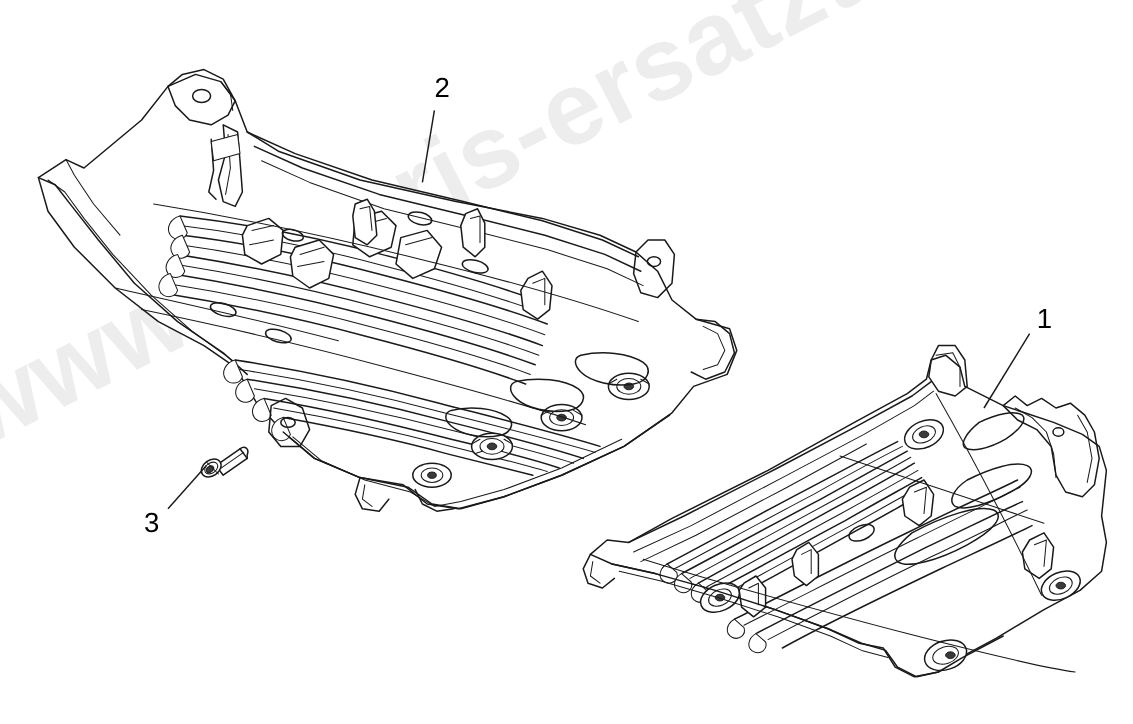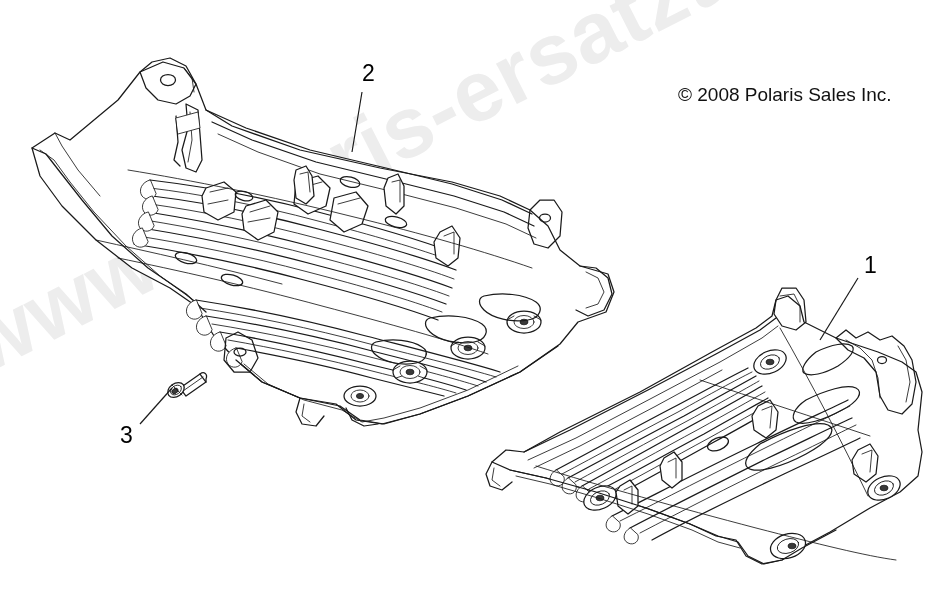--- a/index.html
+++ b/index.html
@@ -407,21 +407,20 @@
       <path class="lnT" d="M 172,385 L 182,395"></path>
     </g>
 
     <g>
       <line class="leader" x1="362" y1="92" x2="352" y2="152"></line>
       <line class="leader" x1="858" y1="278" x2="820" y2="340"></line>
       <line class="leader" x1="140" y1="424" x2="172" y2="388"></line>
     </g>
   </svg>
 
-  <div id="copyright">© 2008 Polaris Sales Inc.</div>
 
   <div class="callout" id="callout-2">2</div>
 
   <div class="callout" id="callout-1">1</div>
 
   <div class="callout" id="callout-3">3</div>
 
 </div>
 
 </body></html>

